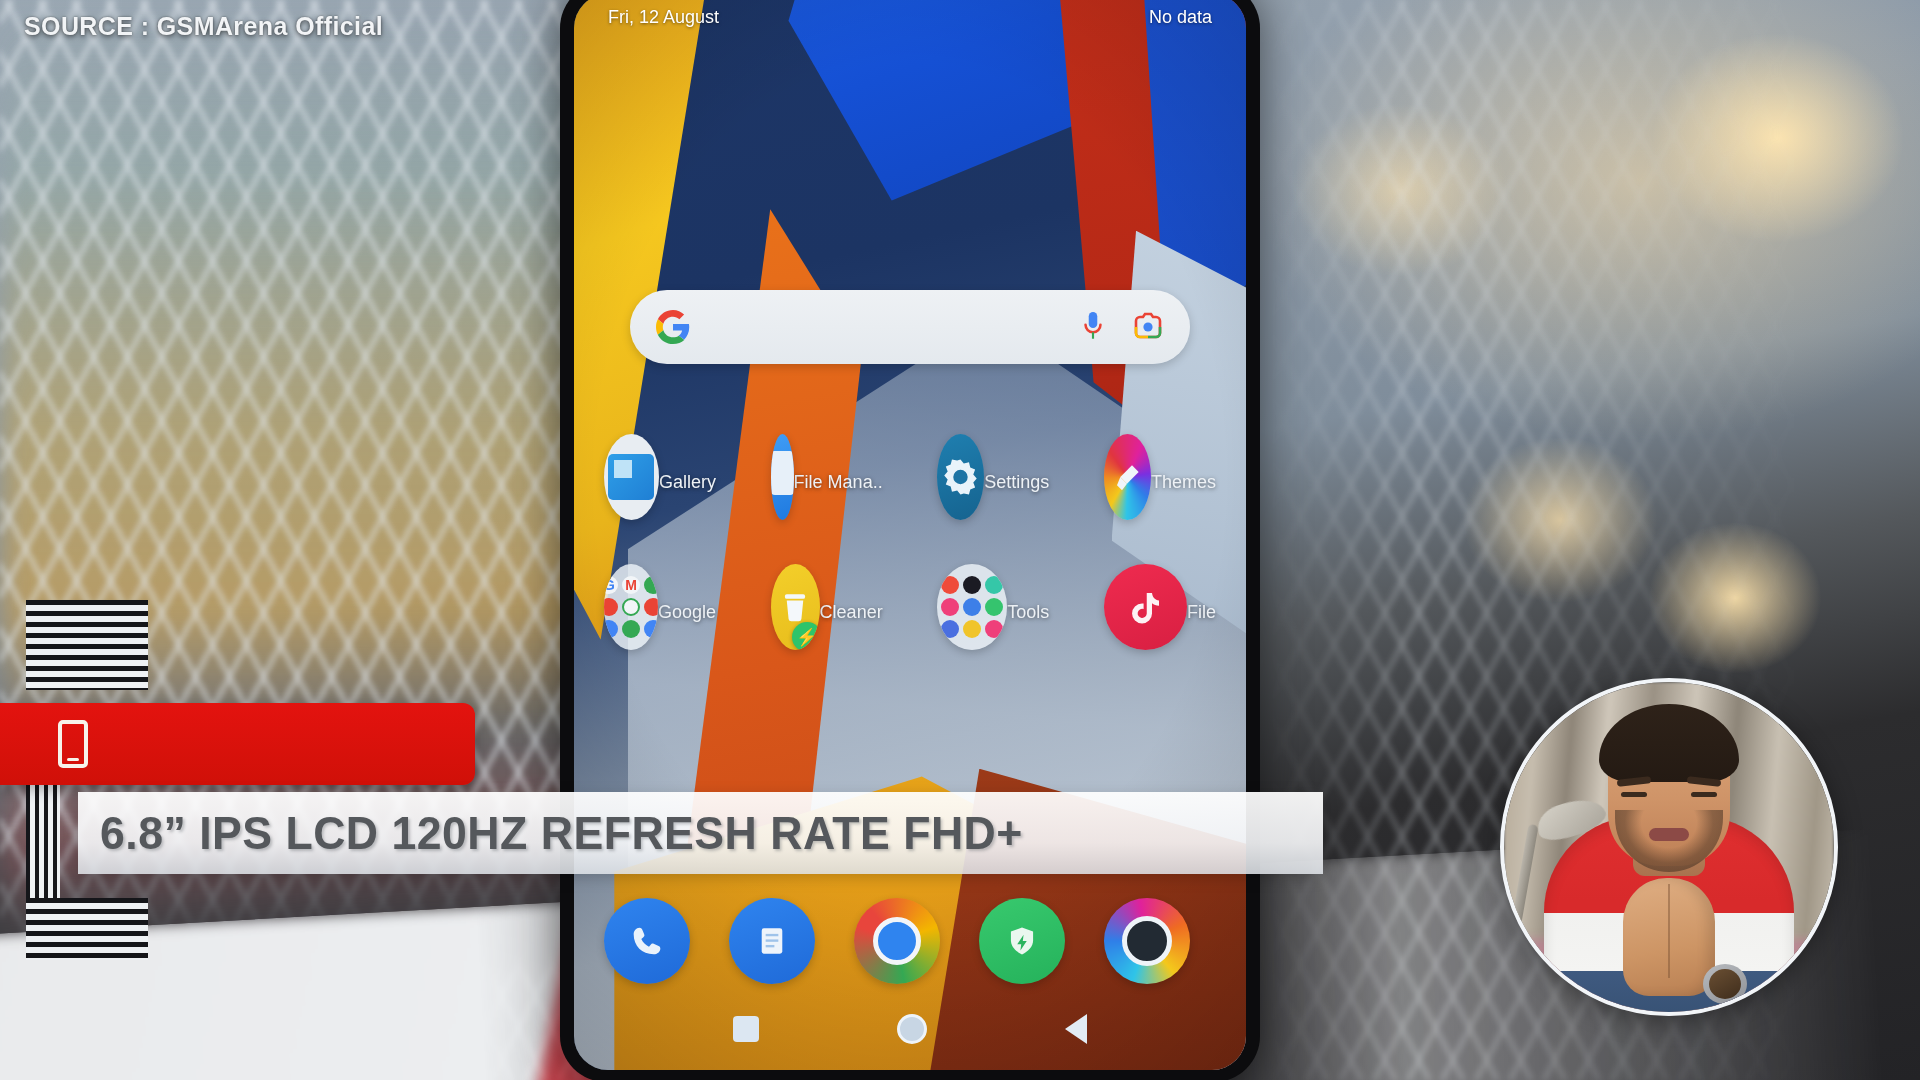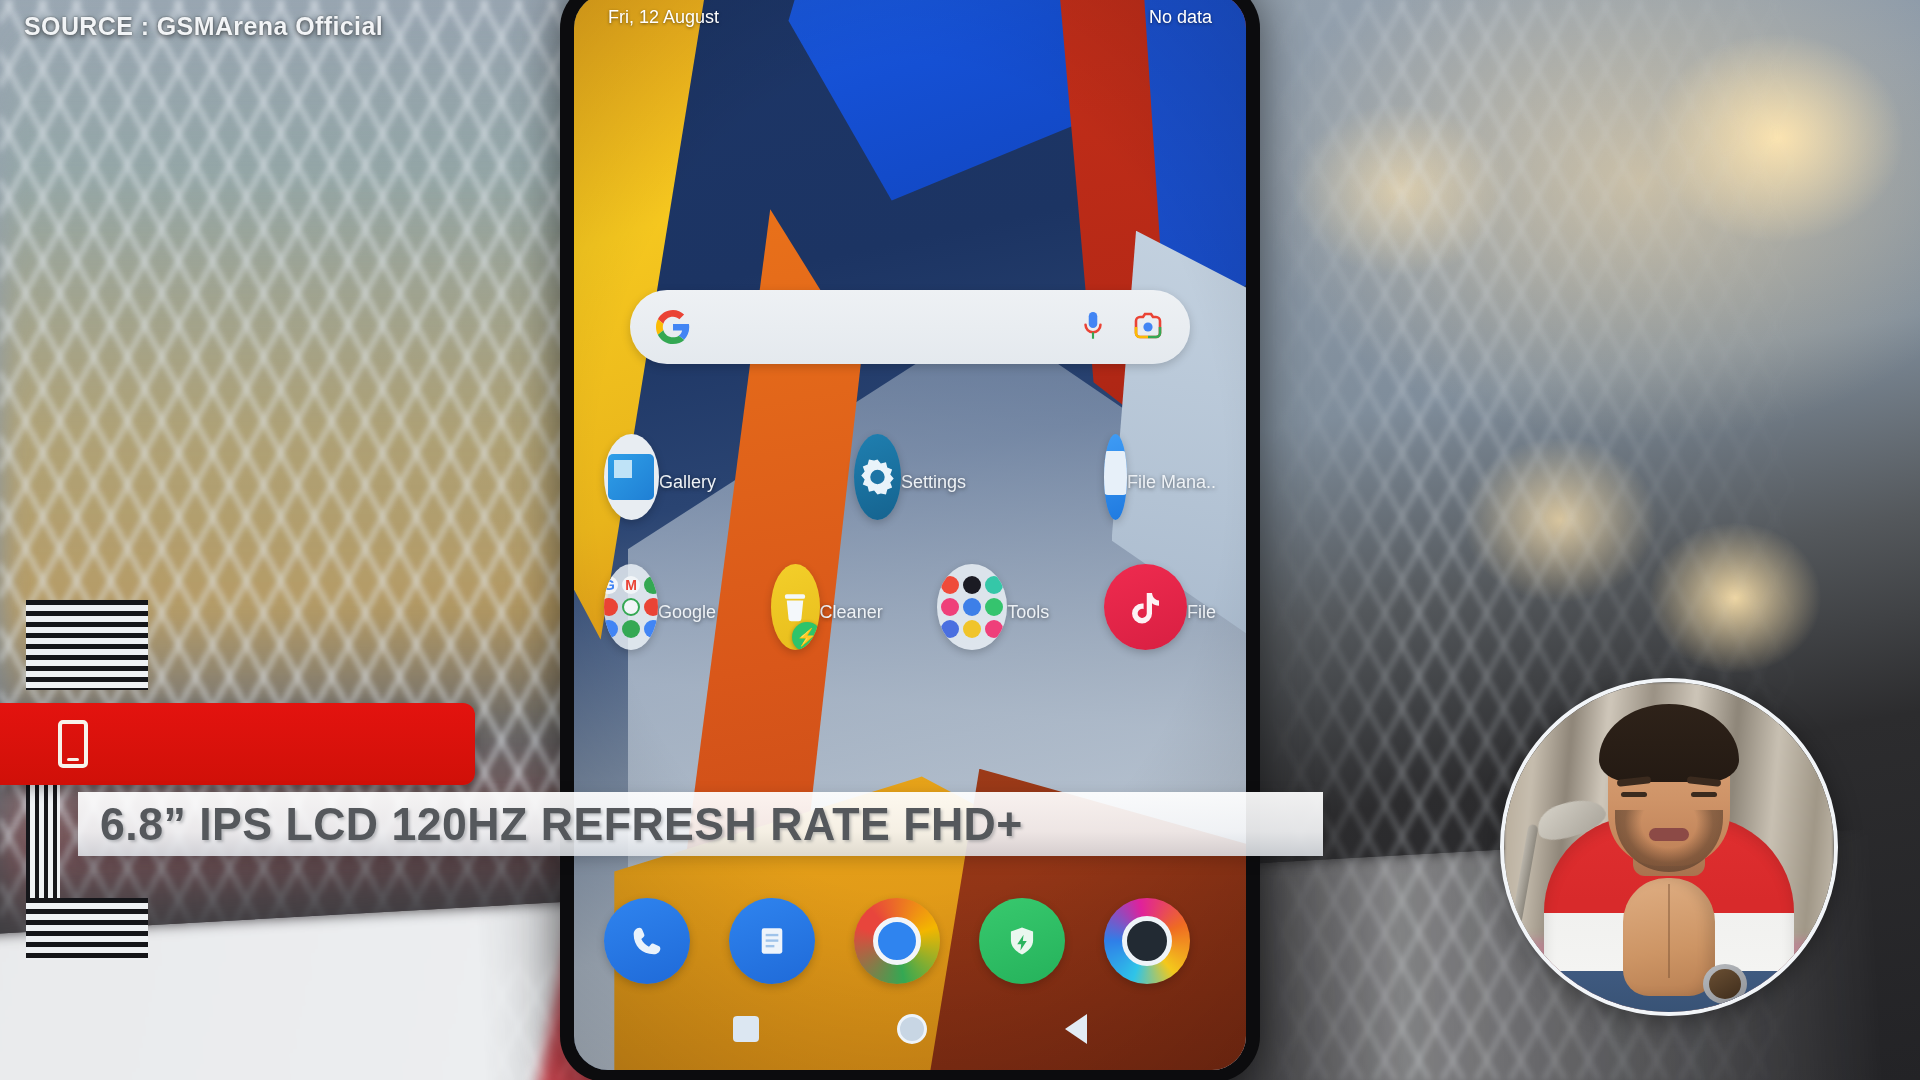--- a/index.html
+++ b/index.html
@@ -338,21 +338,21 @@
     font-size: 50px; font-weight: bold;
     color: #f7f3ec;
     letter-spacing: 1px;
     line-height: 1;
   }
 
   
   .spec-banner {
     position: absolute;
     left: 78px; top: 792px;
-    width: 1245px; height: 64px;
+    width: 1245px; height: 82px;
     background: linear-gradient(180deg, rgba(255,255,255,0.93) 0%, rgba(247,248,250,0.90) 62%, rgba(222,226,231,0.88) 100%);
     display: flex; align-items: center;
     padding-left: 22px;
     box-shadow: 0 4px 14px rgba(0,0,0,0.18);
   }
   .spec-text {
     font-size: 46px;
     font-weight: bold;
     color: #55585c;
     letter-spacing: 0.5px;
@@ -538,33 +538,42 @@
       <div class="appgrid">
 
         <div class="approw">
           <div class="app">
             <div class="app-icon ic-gallery">
                 <i></i>
               </div>
             <div class="app-label">Gallery</div>
           </div>
           <div class="app">
+            <div class="app-icon ic-filemgr">
+              <div class="folder"></div>
+            </div>
+            <div class="app-label">File Mana..</div>
+          </div>
+          <div class="app">
             <div class="app-icon ic-settings">
               <svg viewBox="0 0 48 48" width="48" height="48">
                 <path fill="#e9f3fa" d="M24 6l3.4 4.2 5.3-1.2 1.3 5.3 5 2-1.9 5.1 3.5 4.1-3.5 4.1 1.9 5.1-5 2-1.3 5.3-5.3-1.2L24 42l-3.4-4.2-5.3 1.2-1.3-5.3-5-2 1.9-5.1L7.4 22.5l3.5-4.1-1.9-5.1 5-2 1.3-5.3 5.3 1.2z"></path>
                 <circle cx="24" cy="24" r="7.4" fill="#1d74a5"></circle>
               </svg>
             </div>
             <div class="app-label">Settings</div>
           </div>
           <div class="app">
-            <div class="app-icon ic-filemgr">
-              <div class="folder"></div>
+            <div class="app-icon ic-themes">
+              <svg viewBox="0 0 48 48" width="40" height="40">
+                <path d="M30 10l8 8-14 14-8-8z" fill="#f0f5fa"></path>
+                <path d="M16 24l8 8-6 8-6-6z" fill="#f0f5fa"></path>
+              </svg>
             </div>
-            <div class="app-label">File Mana..</div>
+            <div class="app-label">Themes</div>
           </div>
         </div>
 
         <div class="approw">
           <div class="app">
             <div class="app-icon ic-group">
               <div class="grp">
                 <span style="background:#f2f5f8;color:#4285F4;font:bold 15px 'Liberation Sans',sans-serif;text-align:center;line-height:18px;">G</span>
                 <span style="background:#f2f5f8;color:#EA4335;font:bold 14px 'Liberation Sans',sans-serif;text-align:center;line-height:18px;">M</span>
                 <span style="background:#34A853;"></span>

